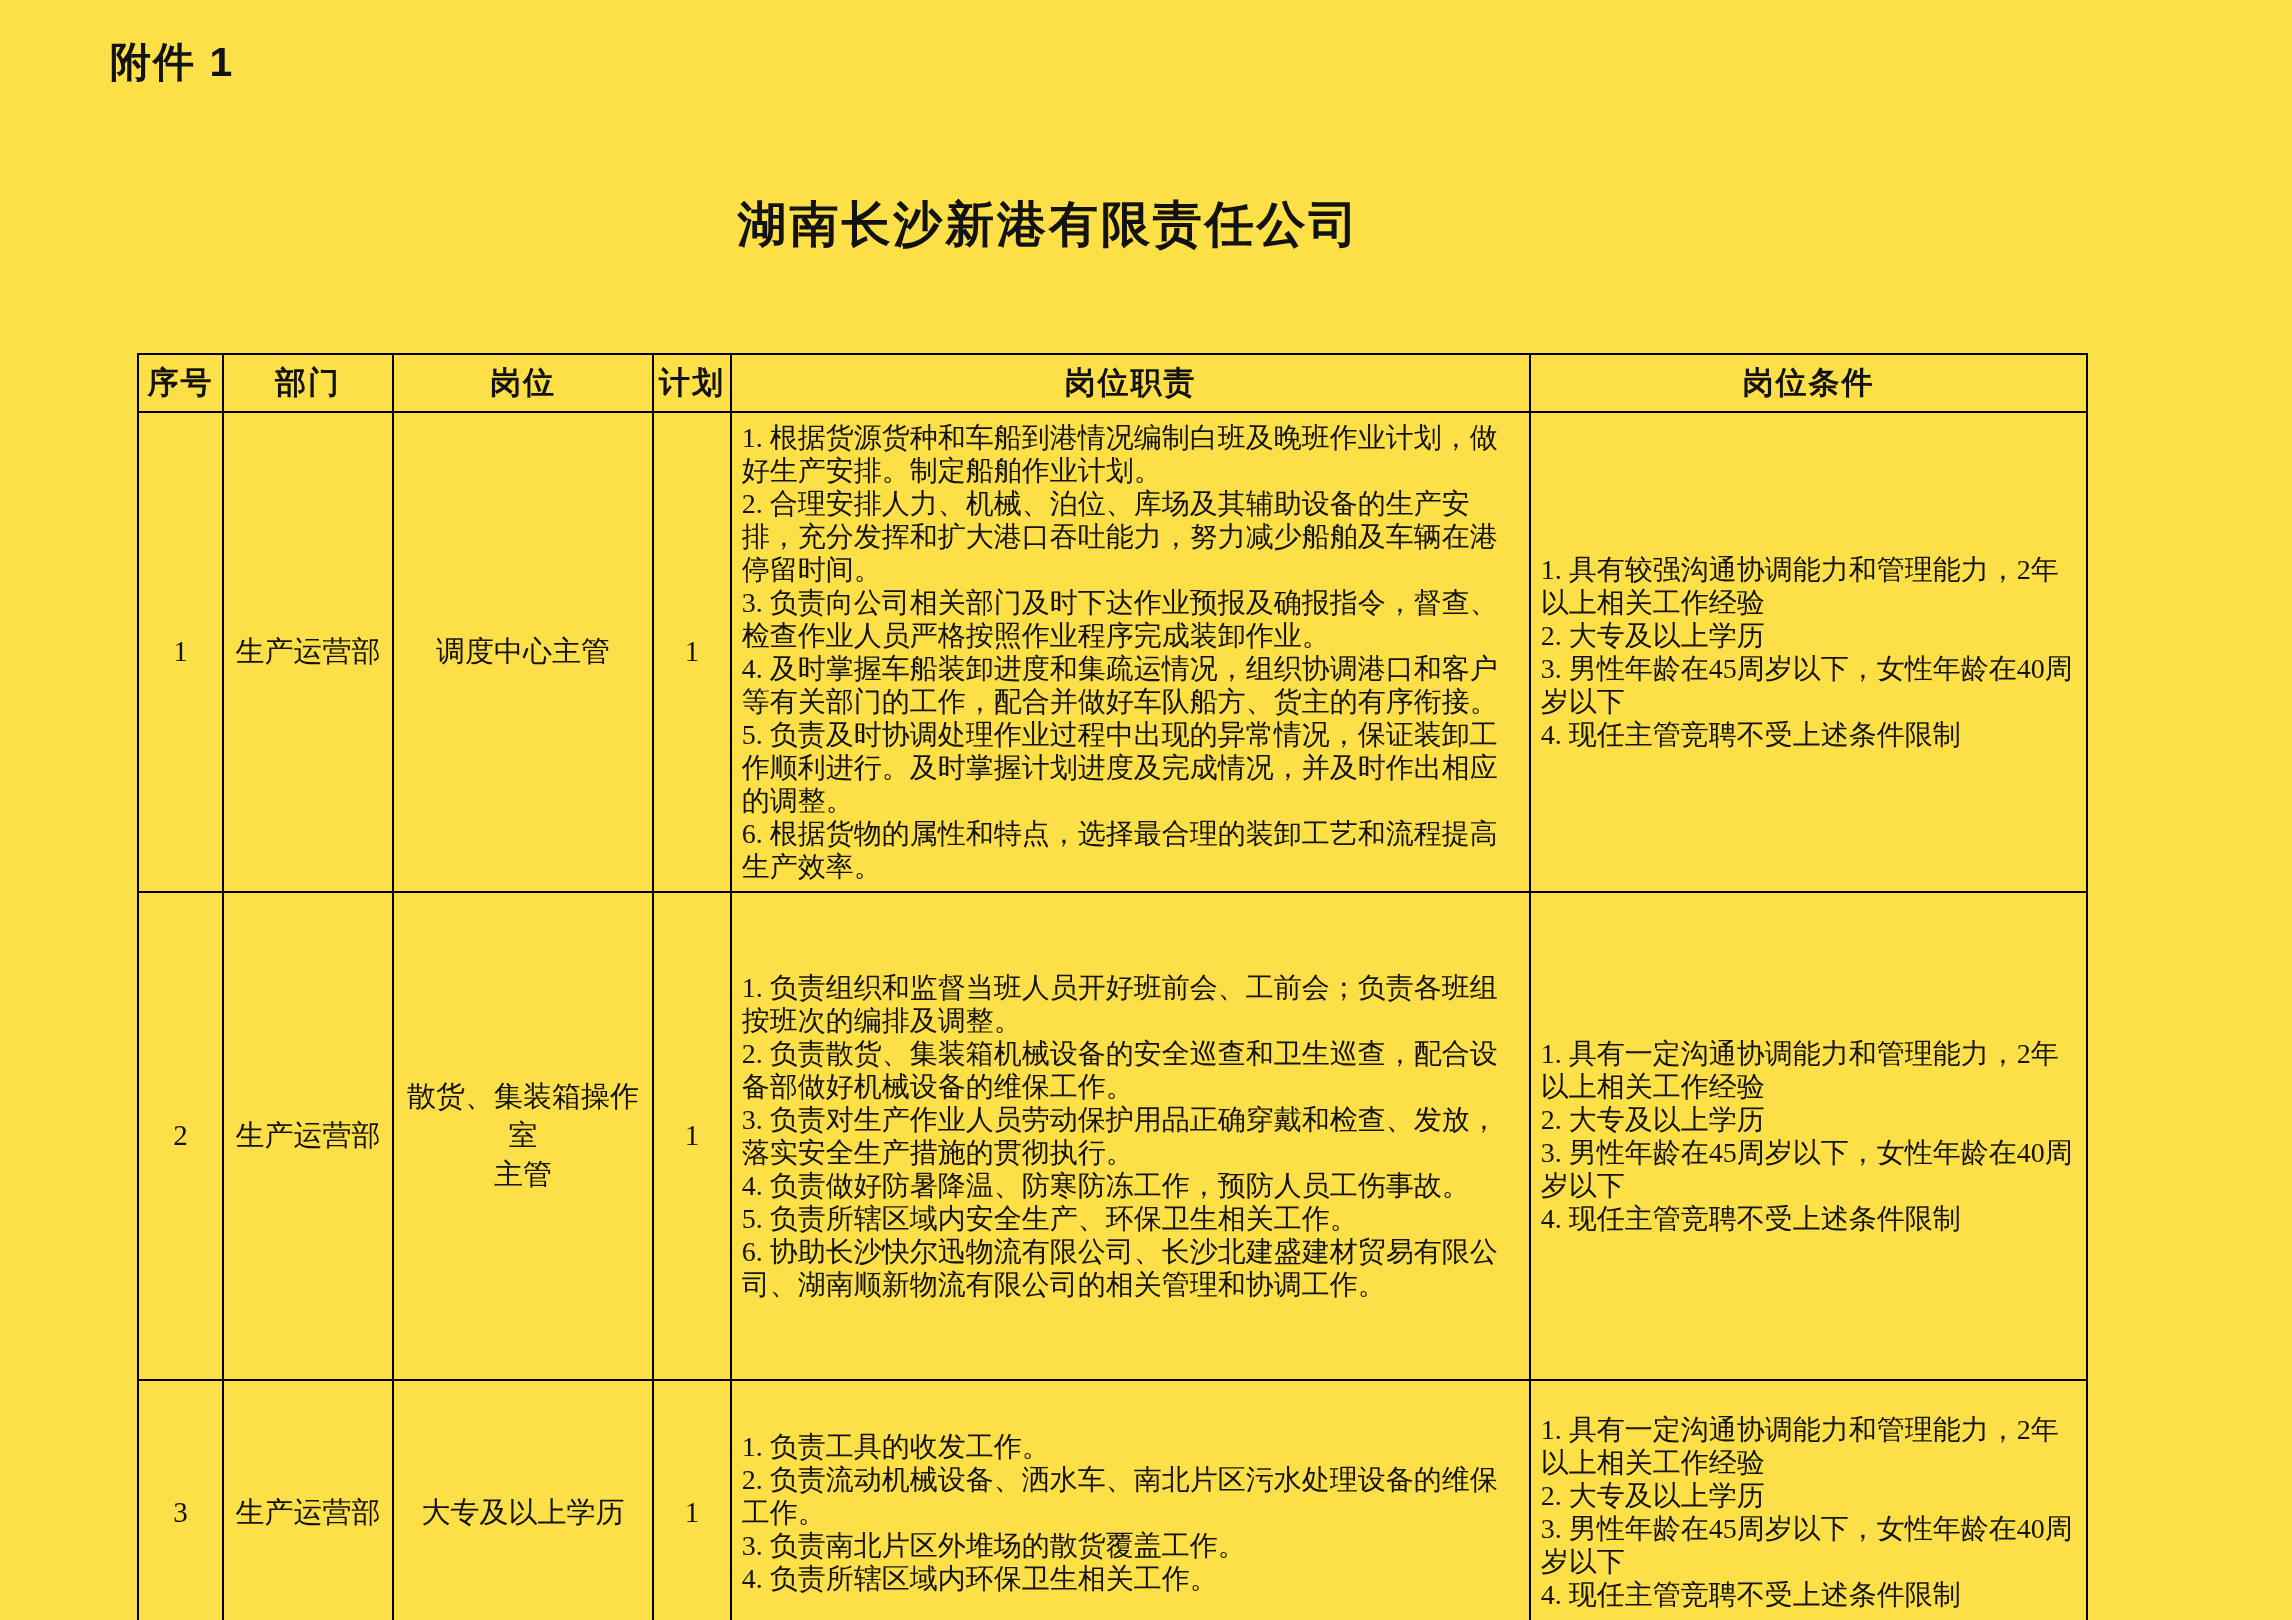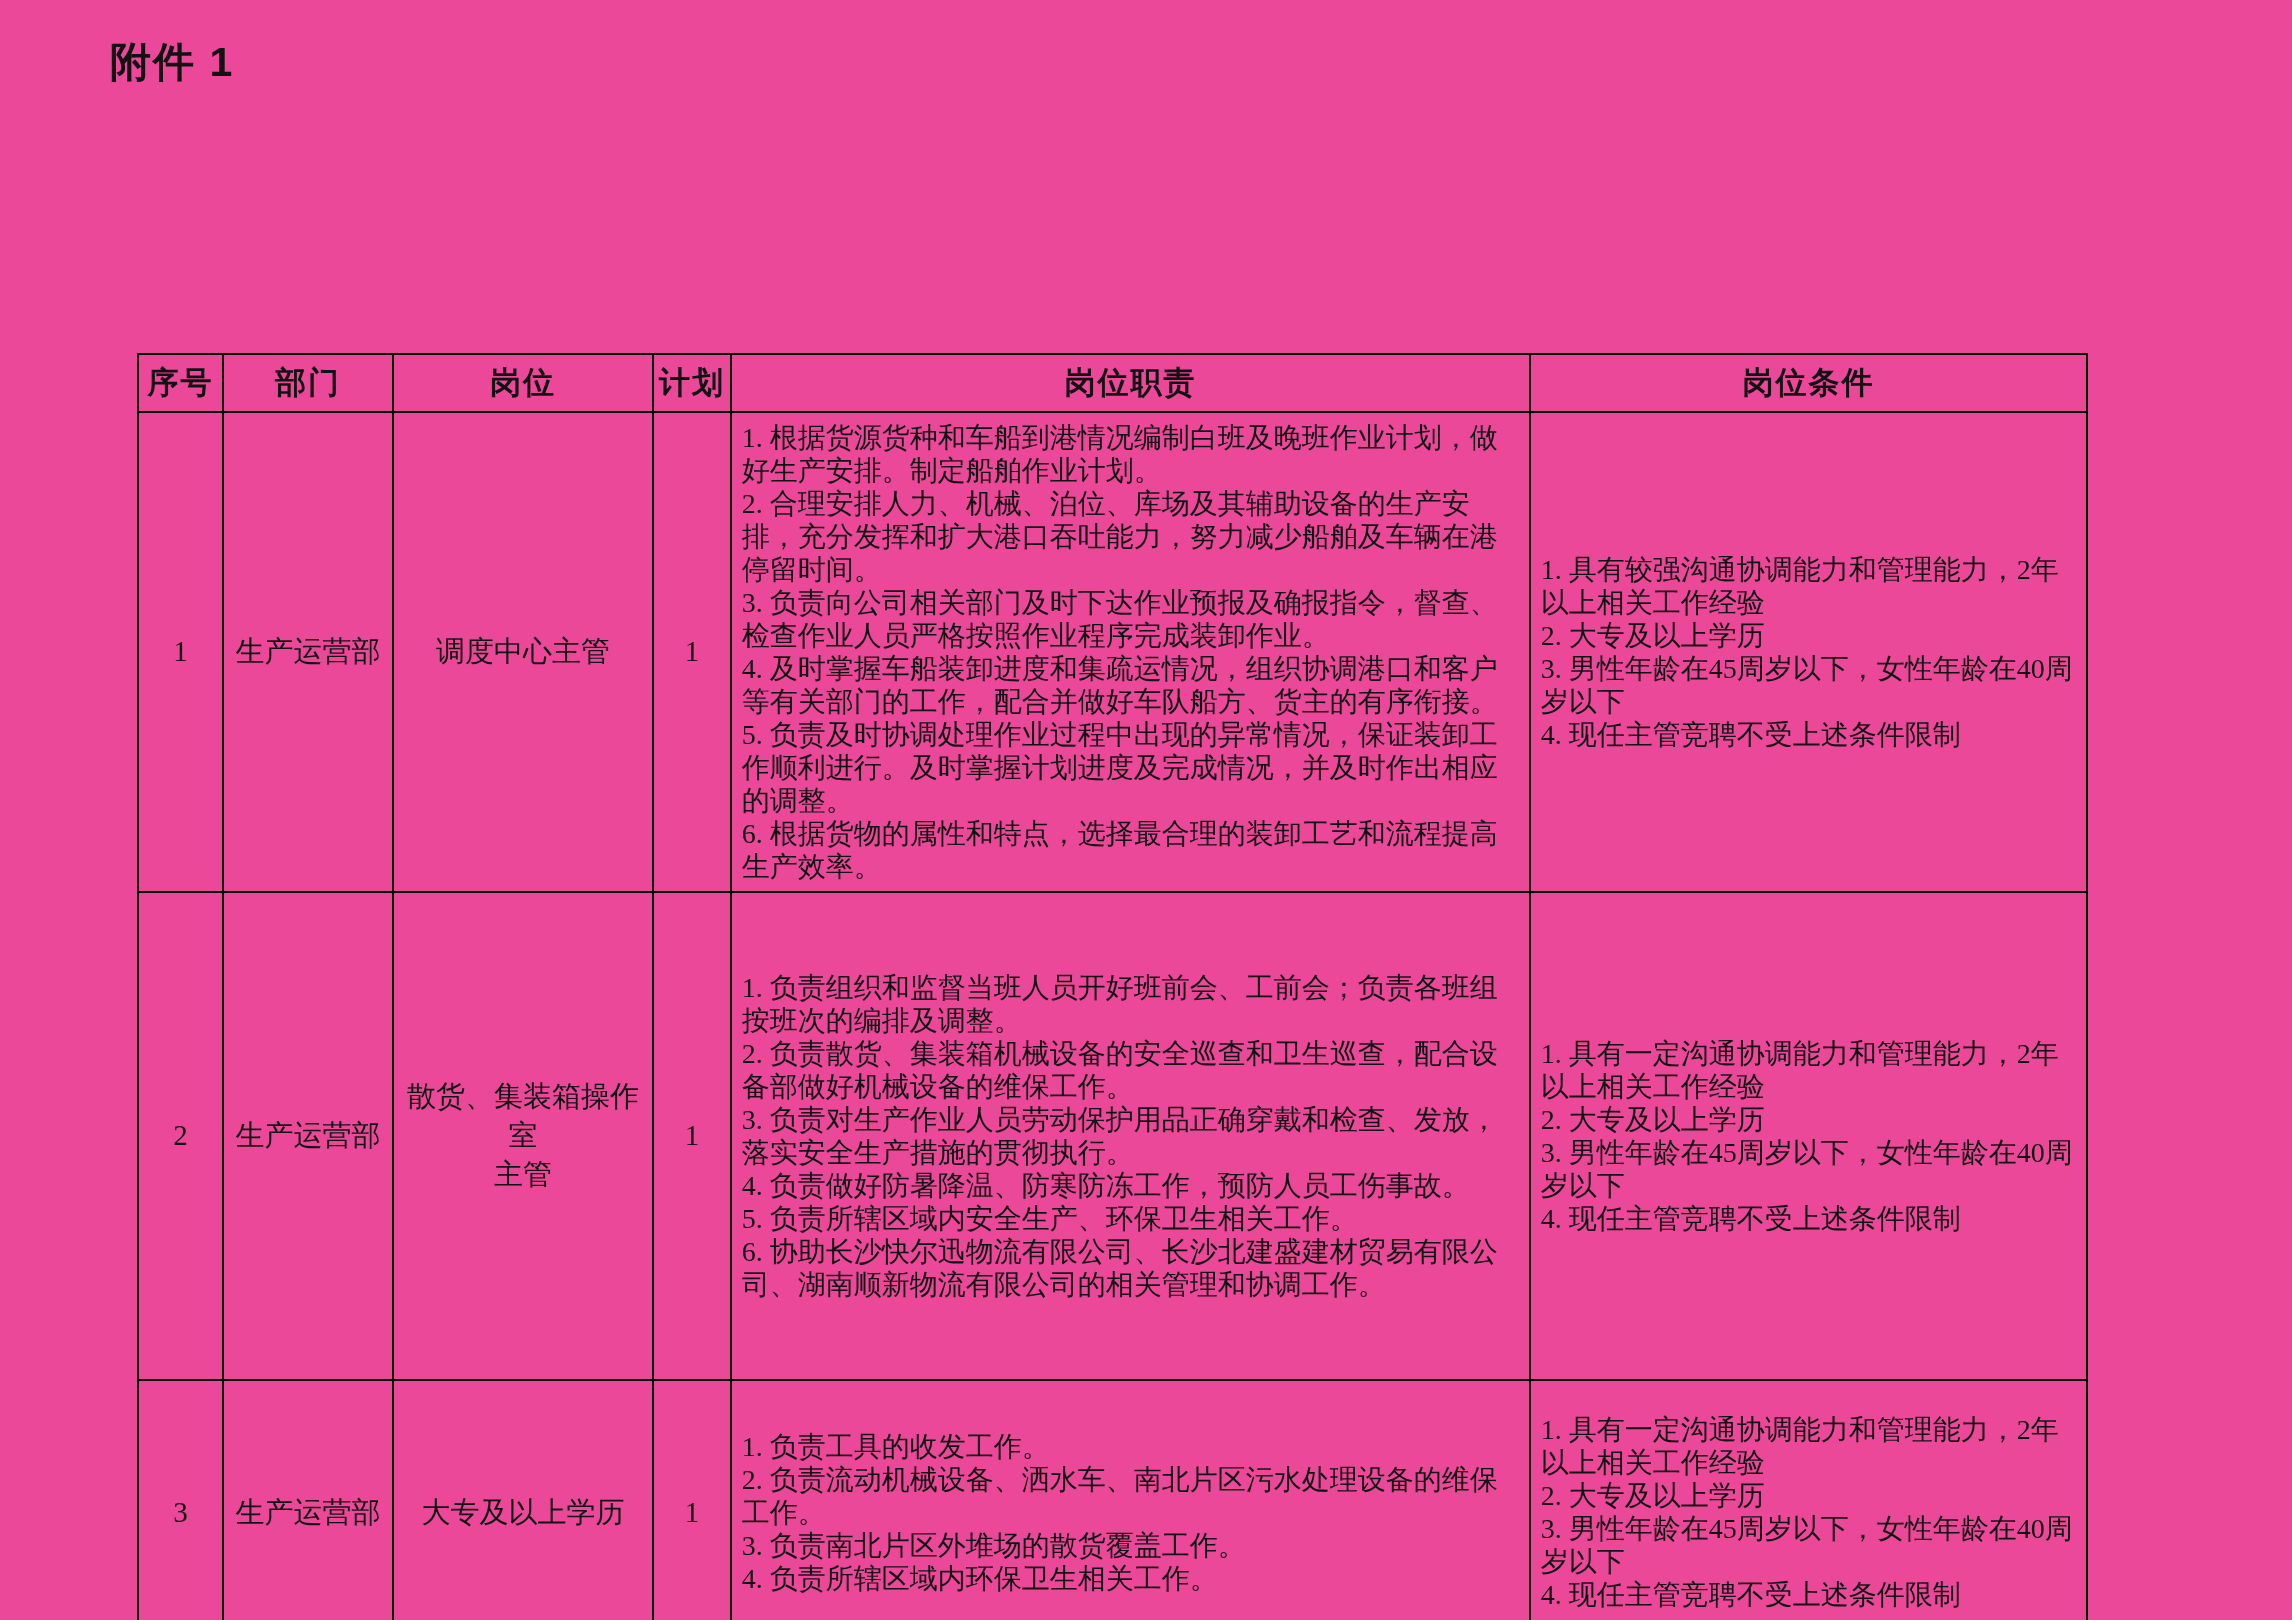--- a/index.html
+++ b/index.html
@@ -11,21 +11,21 @@
     width: 2293px;
     height: 1620px;
     position: relative;
     font-family: "Liberation Serif", serif;
     color: #121212;
     overflow: hidden;
   }
   .page {
     position: absolute;
     inset: 0;
-    background: #ec4899;
+    background: #fde047;
   }
   .attachment-label {
     position: absolute;
     left: 110px;
     top: 35px;
     font-family: "Liberation Sans", sans-serif;
     font-size: 41px;
     font-weight: 600;
     letter-spacing: 2px;
   }
@@ -89,20 +89,21 @@
   tr.row-3 td { height: 265px; }
 </style>
 </head>
 <body>
 
 <div class="page">
 
   <div class="attachment-label">附件 1</div>
 
   <div class="title-wrap">
+    <div class="title-line">湖南长沙新港有限责任公司</div>
   </div>
 
   <table class="job-table">
     <colgroup>
       <col style="width:85px">
       <col style="width:170px">
       <col style="width:260px">
       <col style="width:78px">
       <col style="width:799px">
       <col style="width:557px">

